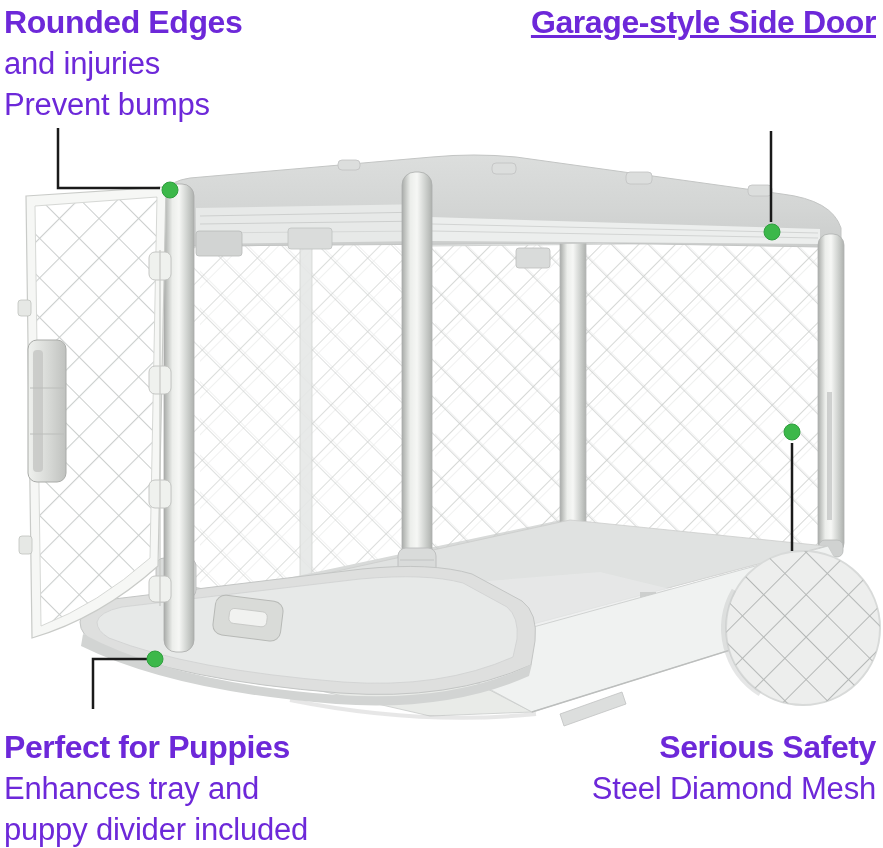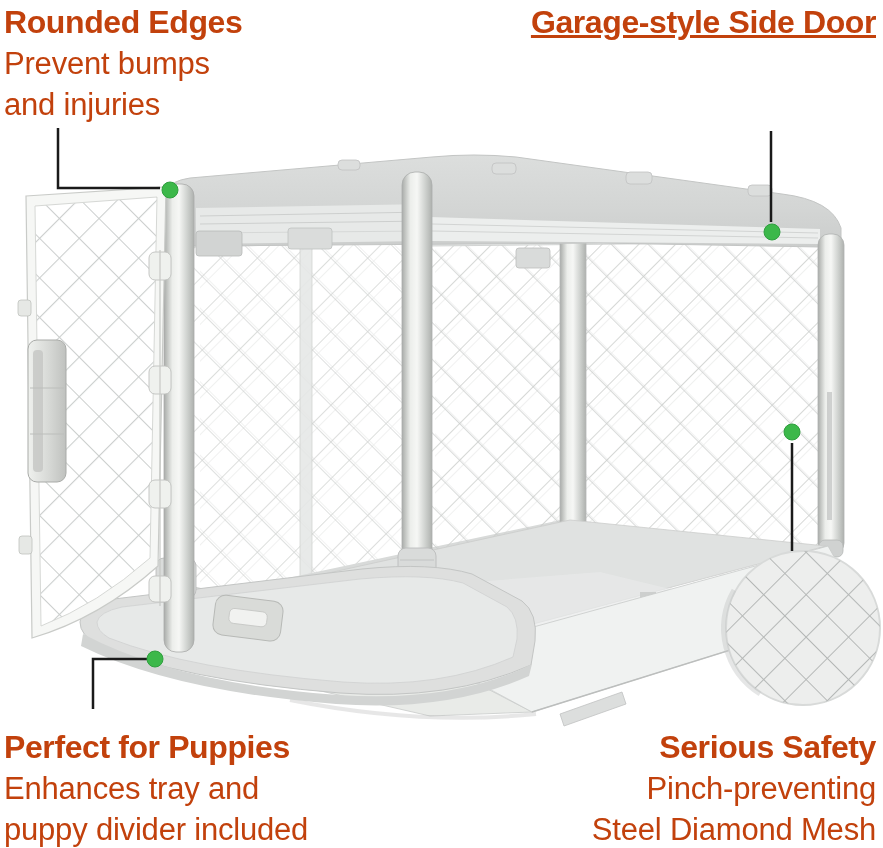--- a/index.html
+++ b/index.html
@@ -2,21 +2,21 @@
 <html><head>
 <meta charset="utf-8">
 <style>
   html,body{margin:0;padding:0;background:#ffffff;}
   .canvas{
     position:relative;
     width:883px;height:848px;
     background:#ffffff;
     overflow:hidden;
     font-family:"Liberation Sans", sans-serif;
-    color:#c2410c;
+    color:#6d28d9;
   }
   .scene{position:absolute;left:0;top:0;width:883px;height:848px;}
   .callout{position:absolute;white-space:nowrap;}
   .callout .title{font-size:32px;font-weight:700;line-height:41px;letter-spacing:-0.4px;}
   .callout .desc{font-size:31px;font-weight:400;line-height:41px;letter-spacing:-0.2px;}
   .callout.tl{left:4px;top:2px;text-align:left;}
   .callout.tr{right:7px;top:2px;text-align:right;text-decoration:underline;}
   .callout.bl{left:4px;top:727px;text-align:left;}
   .callout.br{right:7px;top:727px;text-align:right;}
 </style>
@@ -172,38 +172,37 @@
       <circle cx="170" cy="190" r="8" fill="#3cb84a"></circle>
       <circle cx="772" cy="232" r="8" fill="#3cb84a"></circle>
       <circle cx="155" cy="659" r="8" fill="#3cb84a"></circle>
       <circle cx="792" cy="432" r="8" fill="#3cb84a"></circle>
     </g>
   </svg>
 
   <div class="callout tl">
     <div class="title">Rounded Edges</div>
     <div class="desc">
+      <div>and injuries</div>
       <div>Prevent bumps</div>
-      <div>and injuries</div>
     </div>
   </div>
 
   <div class="callout tr">
     <div class="title">Garage-style Side Door</div>
   </div>
 
   <div class="callout bl">
     <div class="title">Perfect for Puppies</div>
     <div class="desc">
       <div>Enhances tray and</div>
       <div>puppy divider included</div>
     </div>
   </div>
 
   <div class="callout br">
     <div class="title">Serious Safety</div>
     <div class="desc">
-      <div>Pinch-preventing</div>
       <div>Steel Diamond Mesh</div>
     </div>
   </div>
 
 </div>
 
 </body></html>

